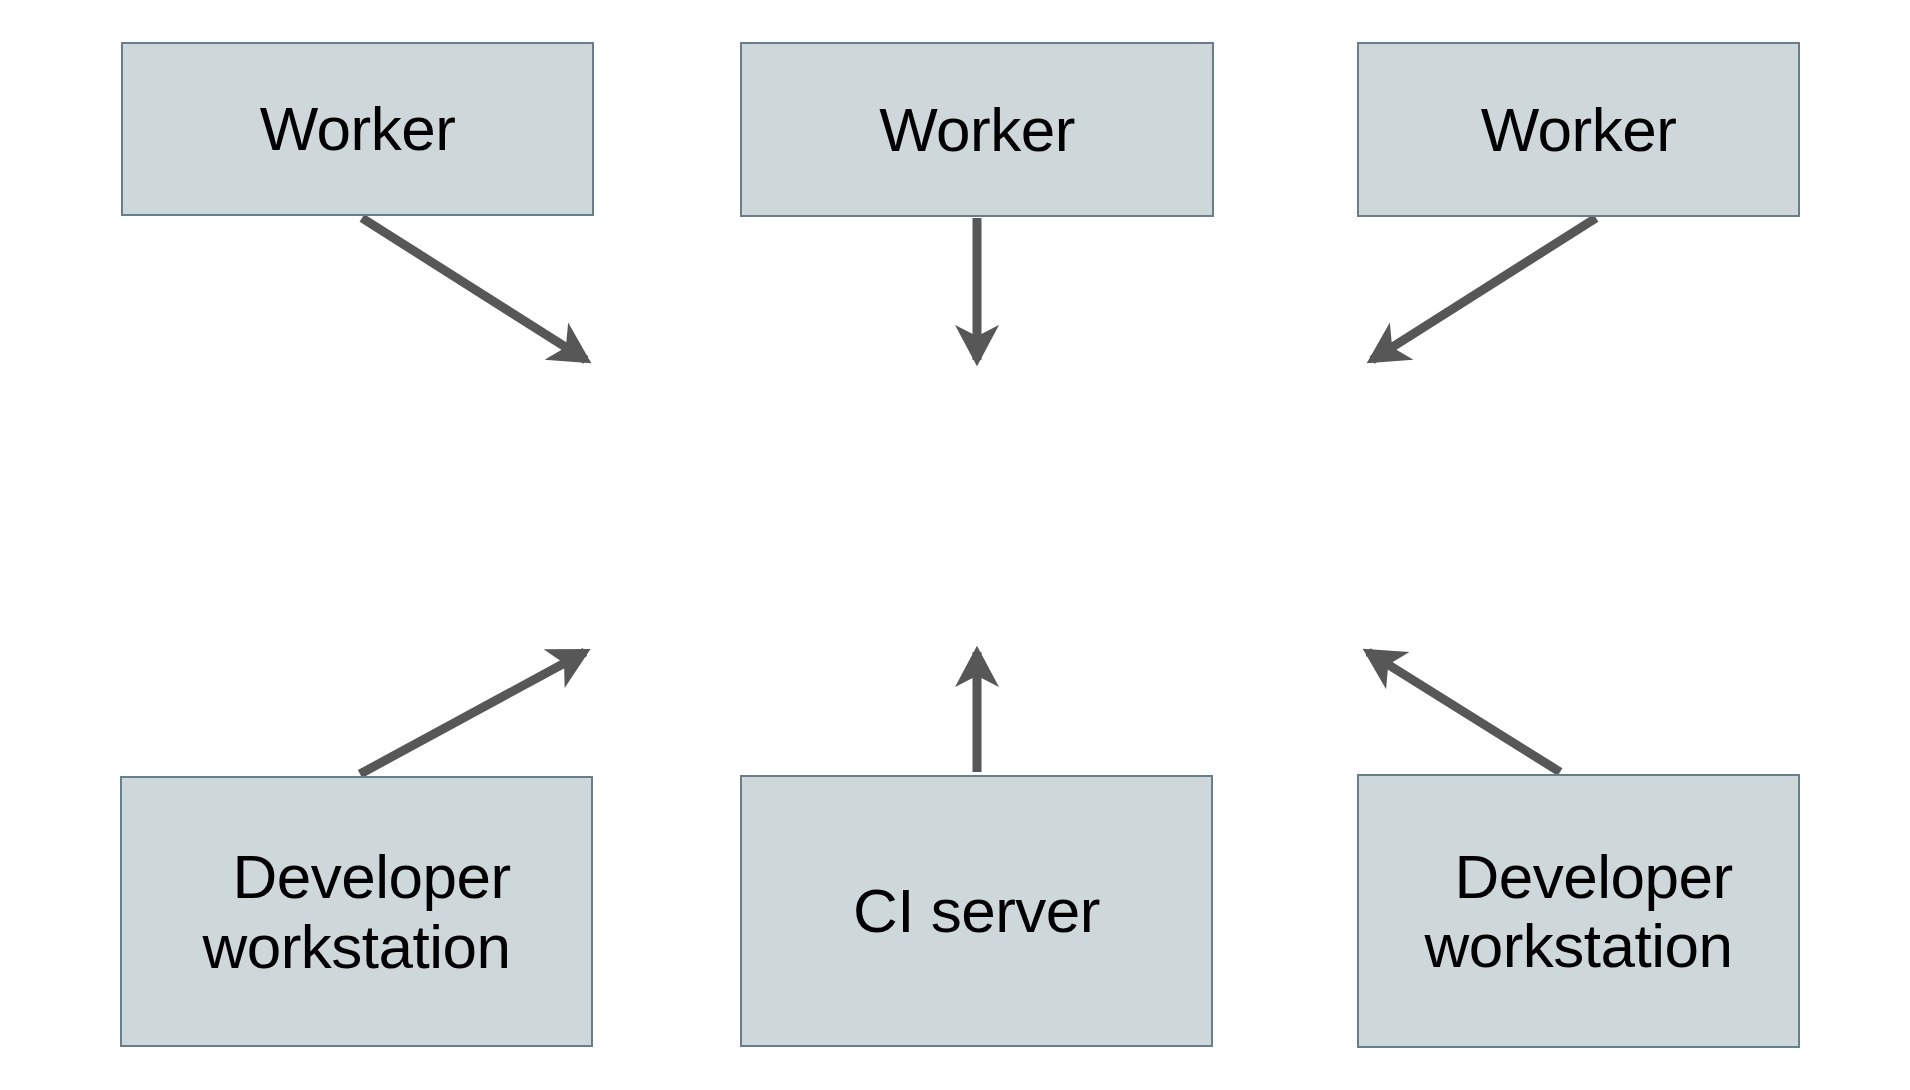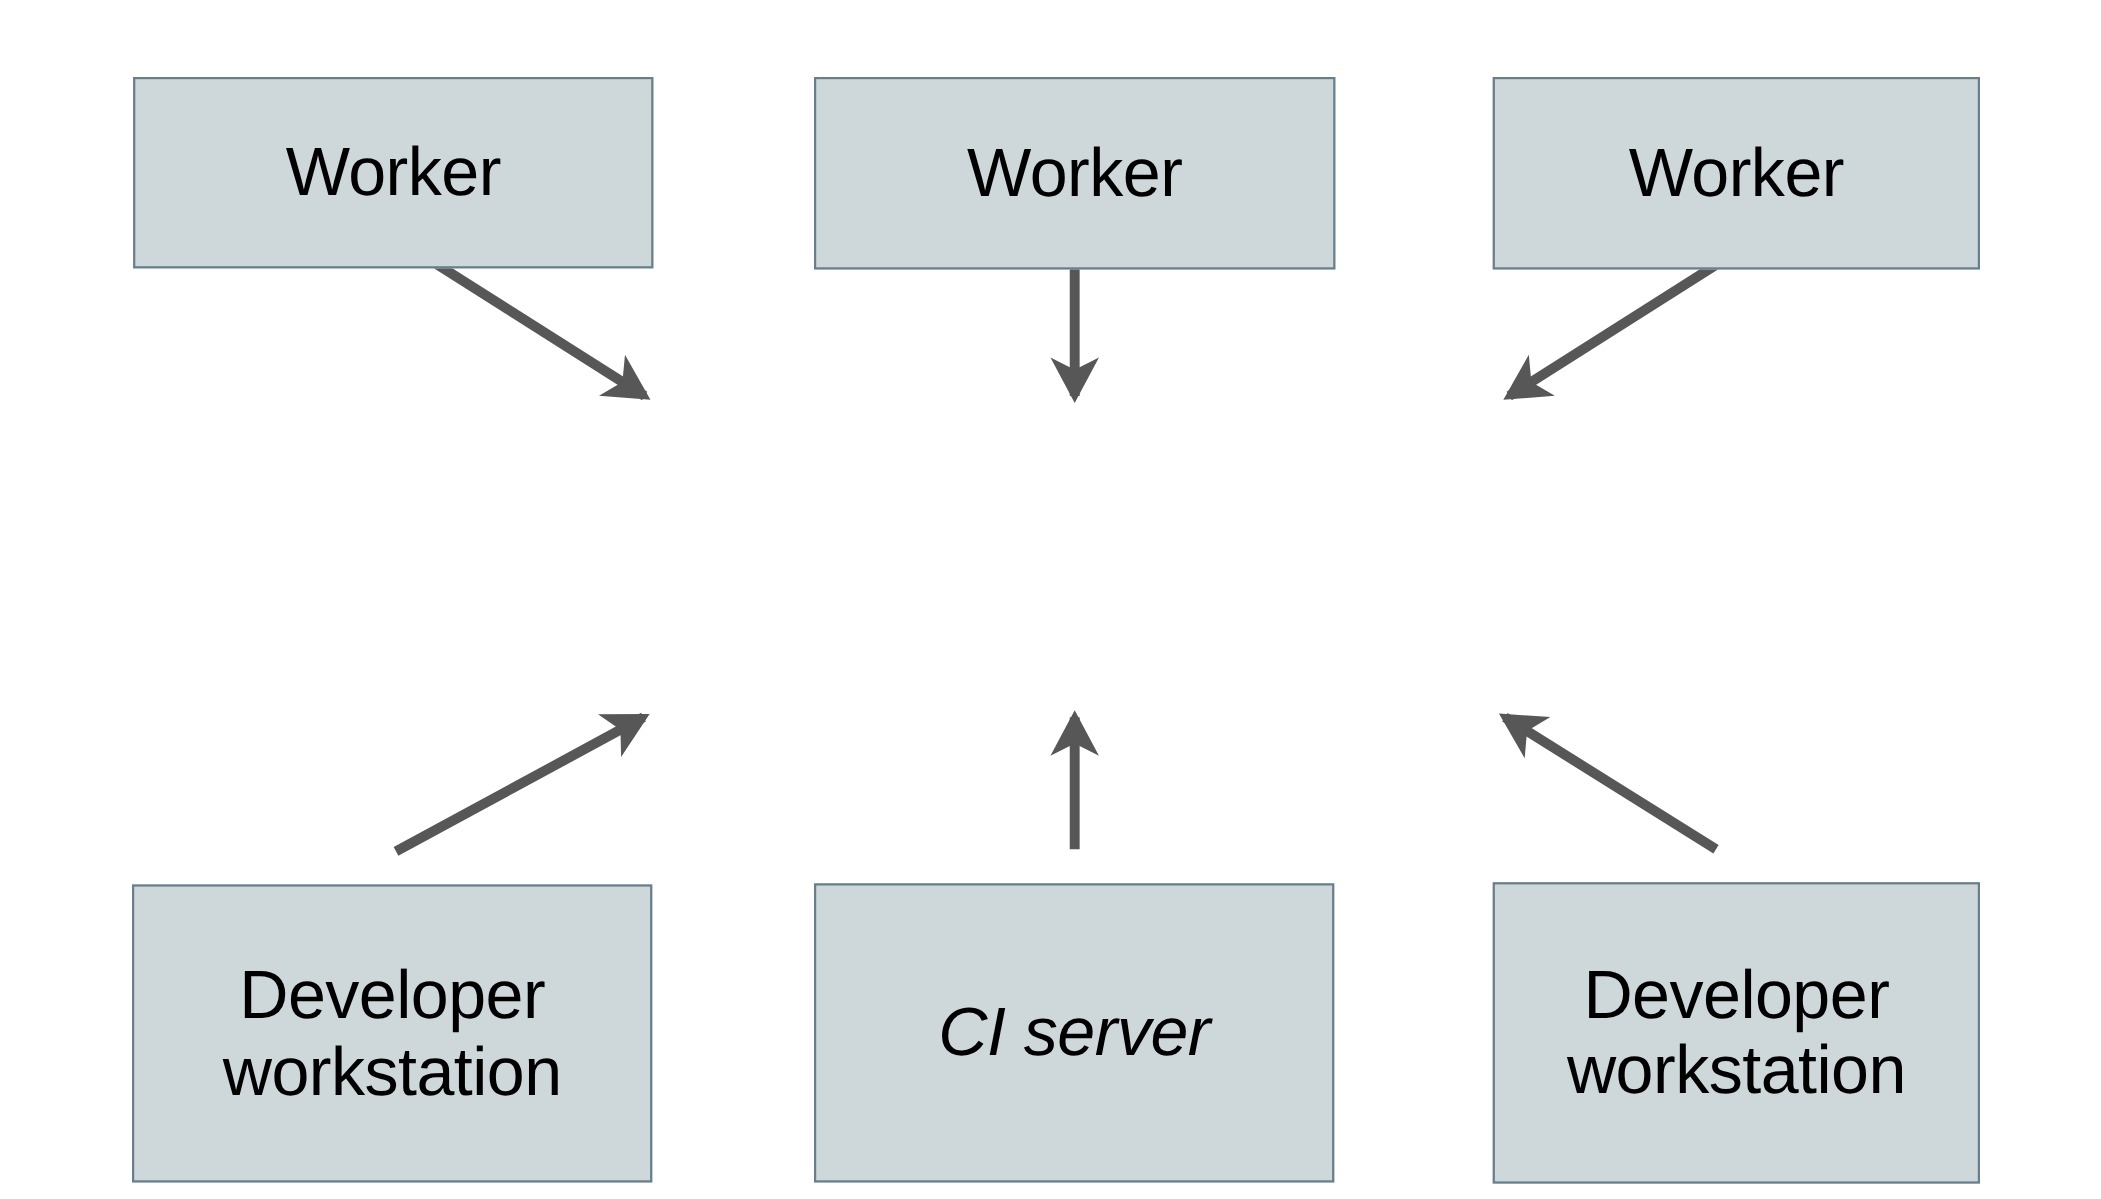--- a/index.html
+++ b/index.html
@@ -23,40 +23,39 @@
     height: 1090px;
   }
   .node {
     position: absolute;
     box-sizing: border-box;
     background: #ced8db;
     border: 2px solid #687f8b;
     display: flex;
     align-items: center;
     justify-content: center;
-    text-align: center;
+    text-align: right;
     color: #000000;
     z-index: 2;
-    margin-top: 28px;
   }
   .node-label {
     font-size: 62px;
     line-height: 1.12;
     font-weight: 400;
     letter-spacing: -0.5px;
     white-space: pre-line;
     color: #000000;
   }
   
   #node-worker-1      { left: 121px;  top: 42px;  width: 473px; height: 174px; }
   #node-worker-2      { left: 740px;  top: 42px;  width: 474px; height: 175px; }
   #node-worker-3      { left: 1357px; top: 42px;  width: 443px; height: 175px; }
   #node-build-master  { left: 594px;  top: 368px; width: 765px; height: 276px; }
   #node-dev-left      { left: 120px;  top: 776px; width: 473px; height: 271px; }
-  #node-ci-server     { left: 740px;  top: 775px; width: 473px; height: 272px; font-style: italic; }
+  #node-ci-server     { left: 740px;  top: 775px; width: 473px; height: 272px; }
   #node-dev-right     { left: 1357px; top: 774px; width: 443px; height: 274px; }
 </style>
 </head>
 <body>
 
 <div id="canvas">
 
   <svg id="arrow-layer" viewBox="0 0 1910 1090" width="1910" height="1090" xmlns="http://www.w3.org/2000/svg">
     <defs>
       <marker id="arrowhead" markerWidth="5.2" markerHeight="5.2" refX="3.9" refY="2.6" orient="auto" markerUnits="strokeWidth">

